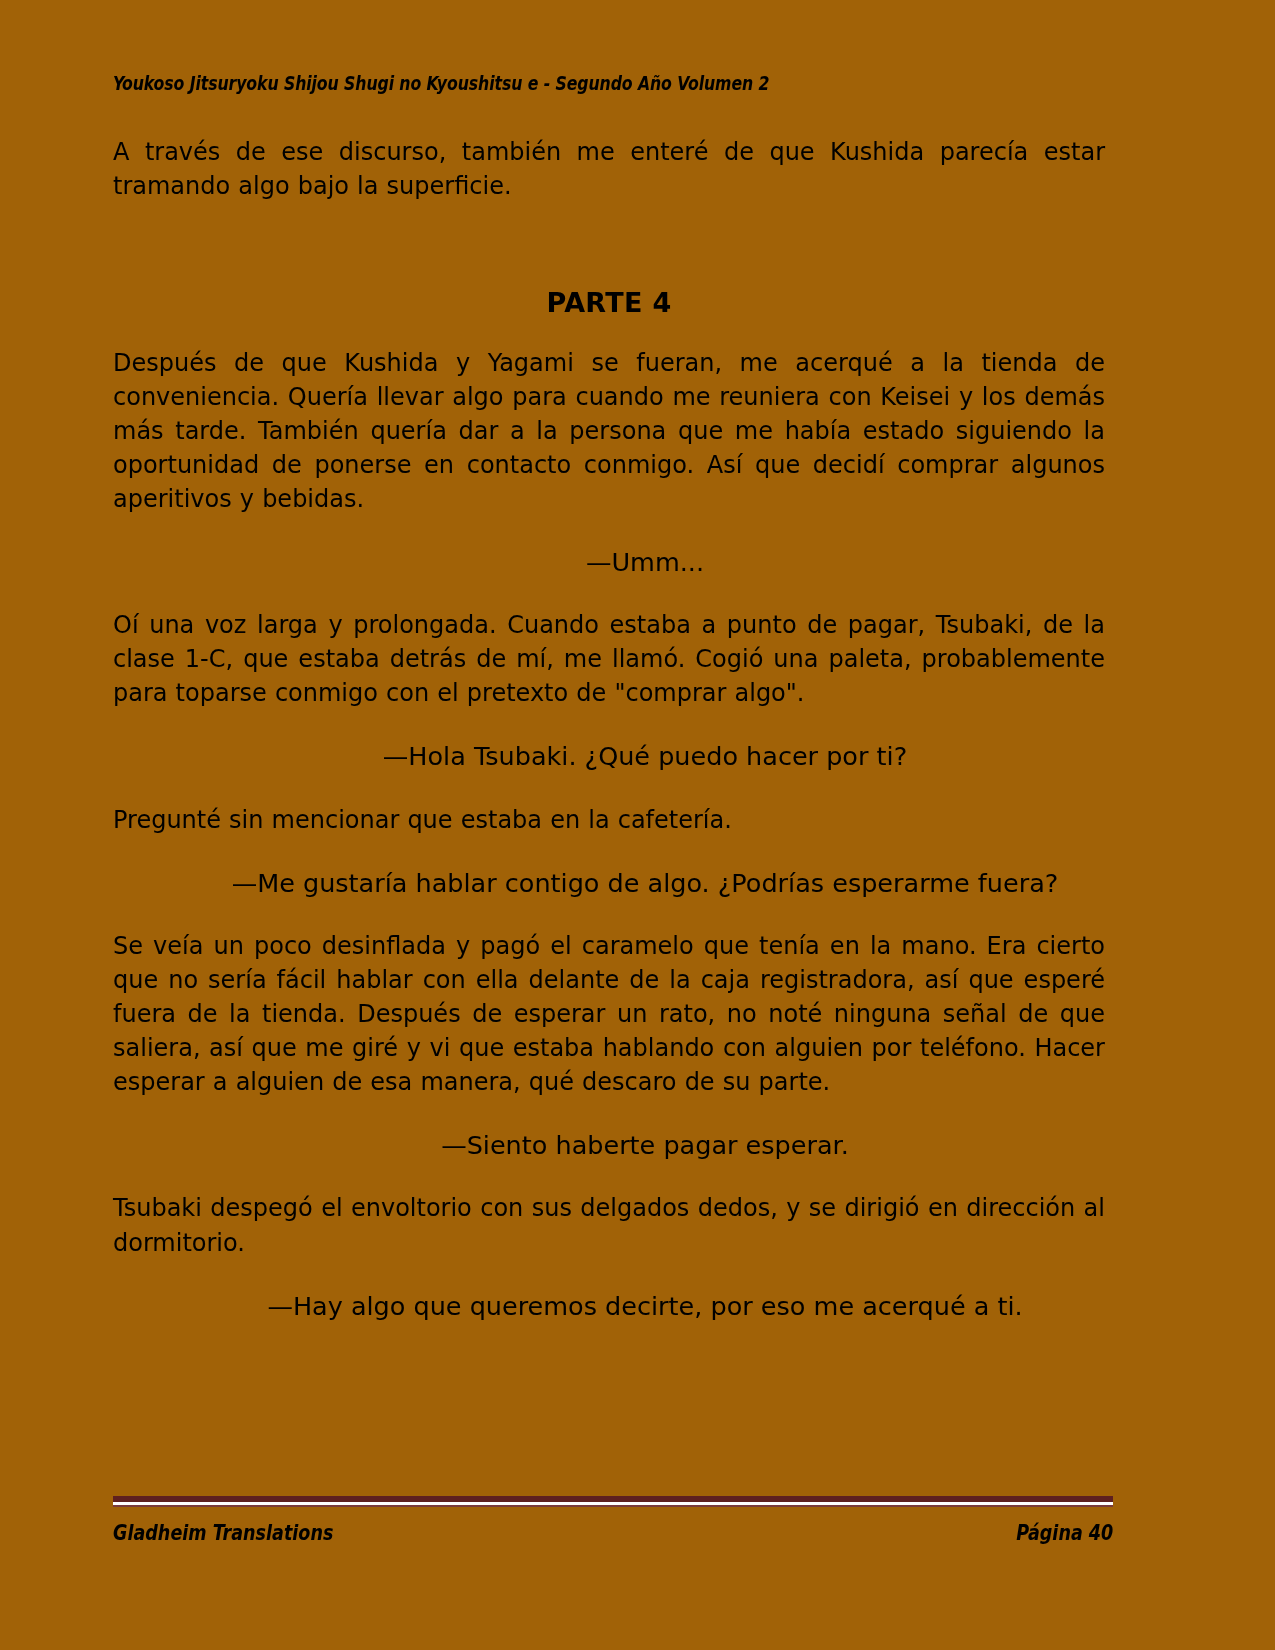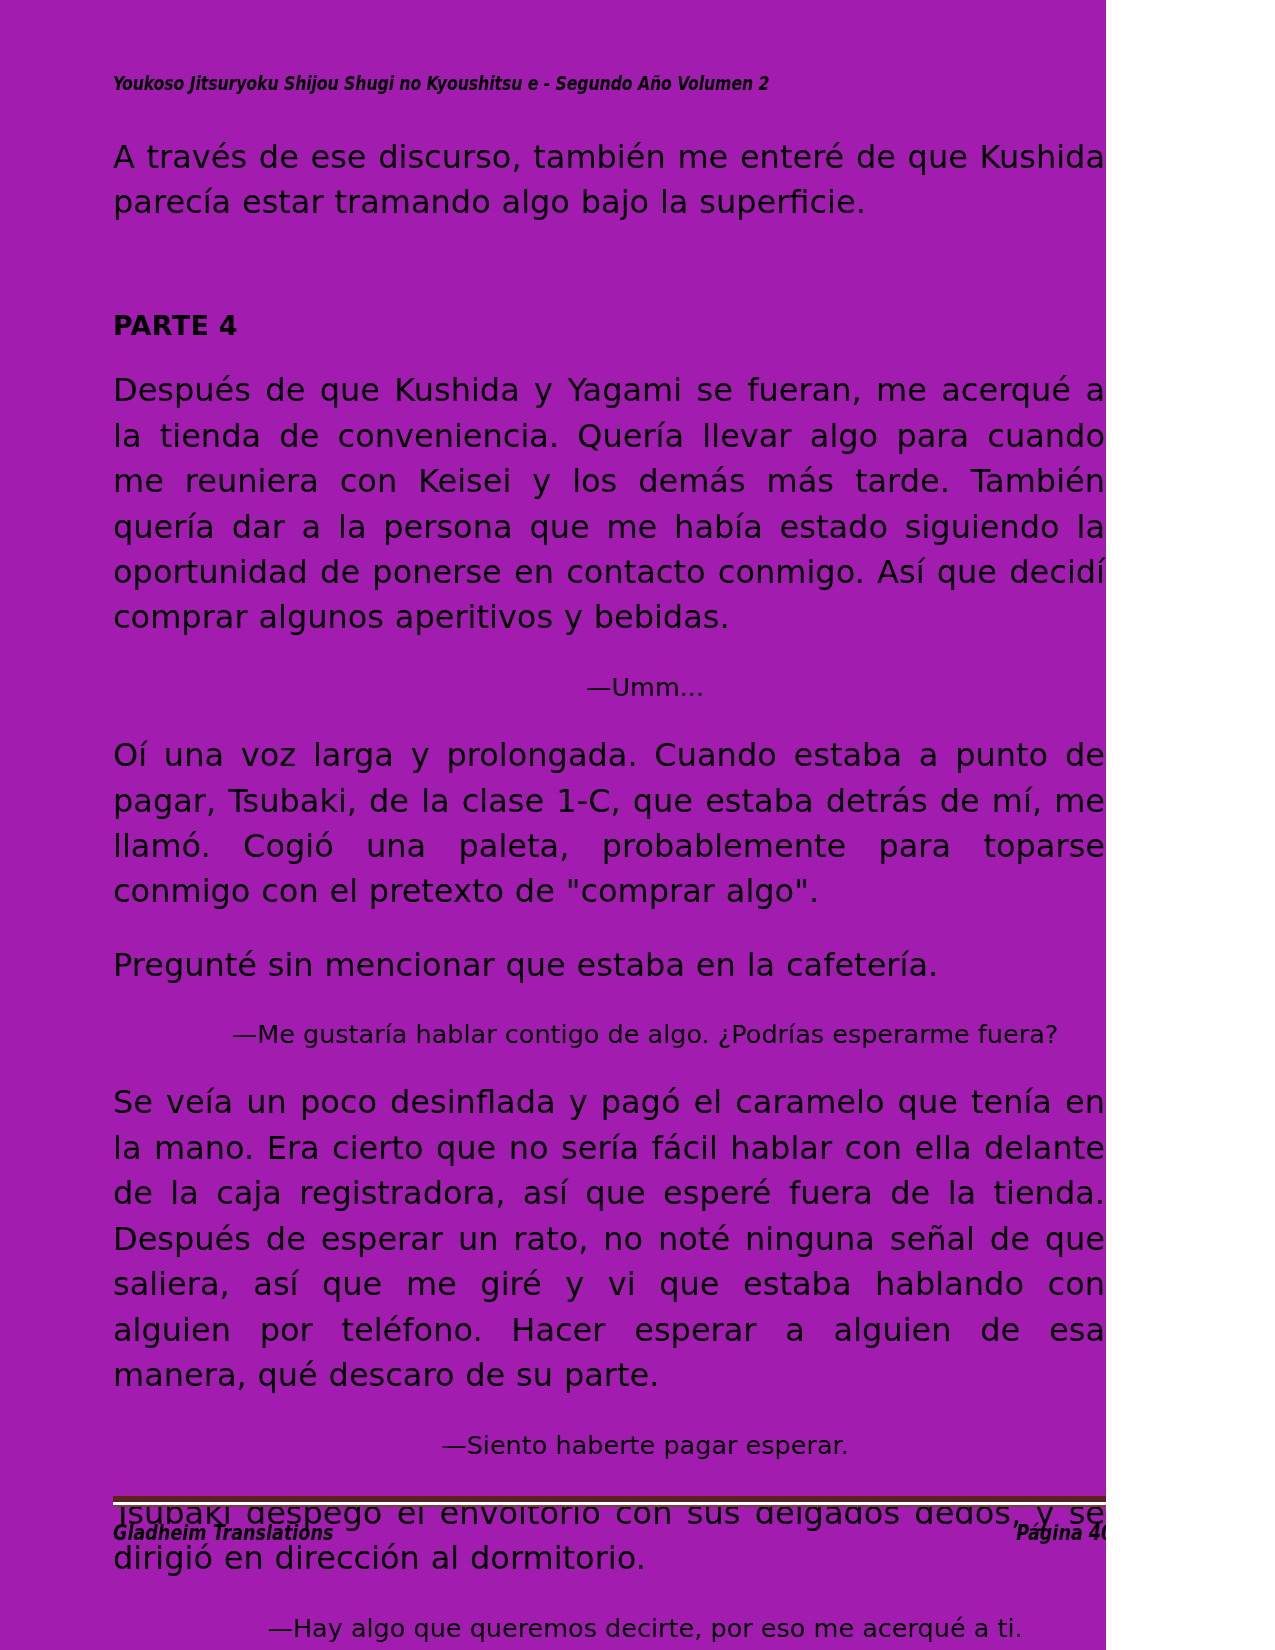--- a/index.html
+++ b/index.html
@@ -2,23 +2,23 @@
 <html><head>
 <meta charset="utf-8">
 <style>
   html, body {
     margin: 0;
     padding: 0;
     background: #ffffff;
   }
   .page {
     position: relative;
-    width: 1106px;
+    width: 1275px;
     height: 1650px;
-    background: #a21caf;
+    background: #a16207;
     box-sizing: border-box;
     font-family: "DejaVu Sans", "Liberation Sans", sans-serif;
     color: #000000;
     overflow: hidden;
   }
 
   
   .header {
     position: absolute;
     left: 113px;
@@ -39,21 +39,21 @@
 
   
   .content {
     position: absolute;
     left: 113px;
     top: 135px;
     width: 992px;
   }
   p.para {
     margin: 0 0 28px 0;
-    font-size: 32px;
+    font-size: 24px;
     line-height: 1.42;
     text-align: justify;
     text-justify: inter-word;
     word-spacing: 0.02em;
     color: #000000;
   }
   p.dialogue {
     margin: 0 0 28px 0;
     padding-left: 72px;
     font-size: 25.5px;
@@ -62,20 +62,21 @@
     color: #000000;
   }
   h2.part-heading {
     margin: 0 0 26px 0;
     padding-top: 56px;
     font-size: 27px;
     font-weight: bold;
     line-height: 1.2;
     letter-spacing: 0.3px;
     color: #000000;
+    text-align: center;
   }
 
   
   .footer {
     position: absolute;
     left: 113px;
     bottom: 105px;
     width: 1000px;
   }
   .footer-rule-thick {
@@ -125,20 +126,21 @@
     <p class="para">A través de ese discurso, también me enteré de que Kushida parecía estar tramando algo bajo la superficie.</p>
 
     <h2 class="part-heading">PARTE 4</h2>
 
     <p class="para">Después de que Kushida y Yagami se fueran, me acerqué a la tienda de conveniencia. Quería llevar algo para cuando me reuniera con Keisei y los demás más tarde. También quería dar a la persona que me había estado siguiendo la oportunidad de ponerse en contacto conmigo. Así que decidí comprar algunos aperitivos y bebidas.</p>
 
     <p class="dialogue">—Umm...</p>
 
     <p class="para">Oí una voz larga y prolongada. Cuando estaba a punto de pagar, Tsubaki, de la clase 1-C, que estaba detrás de mí, me llamó. Cogió una paleta, probablemente para toparse conmigo con el pretexto de "comprar algo".</p>
 
+    <p class="dialogue">—Hola Tsubaki. ¿Qué puedo hacer por ti?</p>
 
     <p class="para">Pregunté sin mencionar que estaba en la cafetería.</p>
 
     <p class="dialogue">—Me gustaría hablar contigo de algo. ¿Podrías esperarme fuera?</p>
 
     <p class="para">Se veía un poco desinflada y pagó el caramelo que tenía en la mano. Era cierto que no sería fácil hablar con ella delante de la caja registradora, así que esperé fuera de la tienda. Después de esperar un rato, no noté ninguna señal de que saliera, así que me giré y vi que estaba hablando con alguien por teléfono. Hacer esperar a alguien de esa manera, qué descaro de su parte.</p>
 
     <p class="dialogue">—Siento haberte pagar esperar.</p>
 
     <p class="para">Tsubaki despegó el envoltorio con sus delgados dedos, y se dirigió en dirección al dormitorio.</p>

